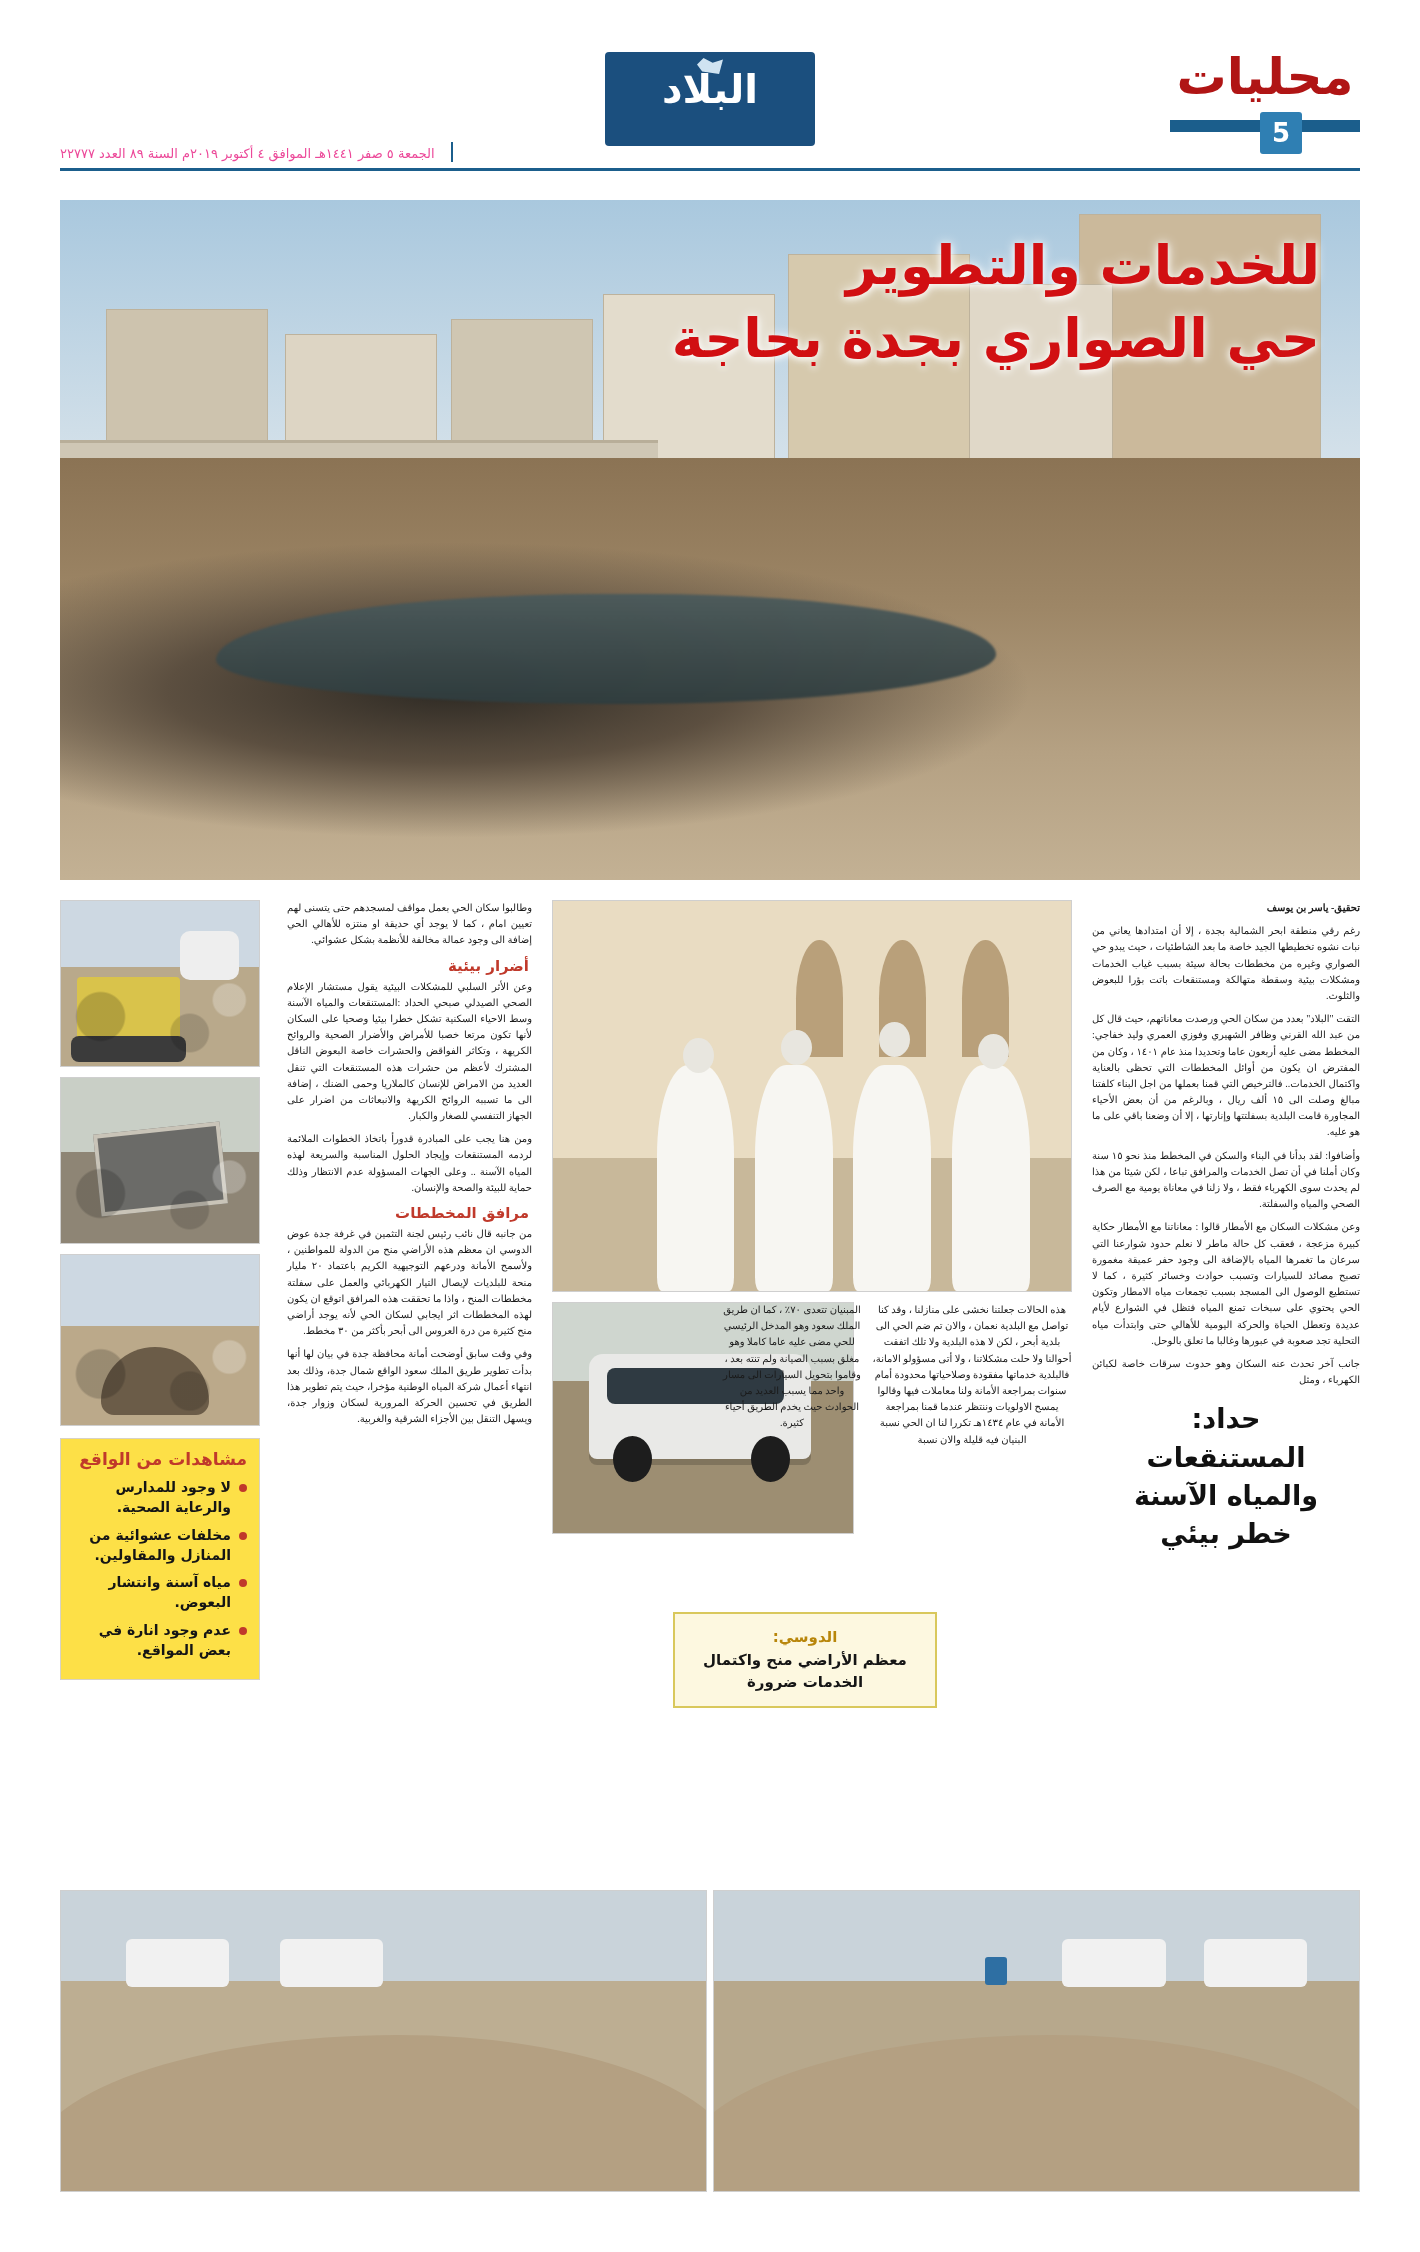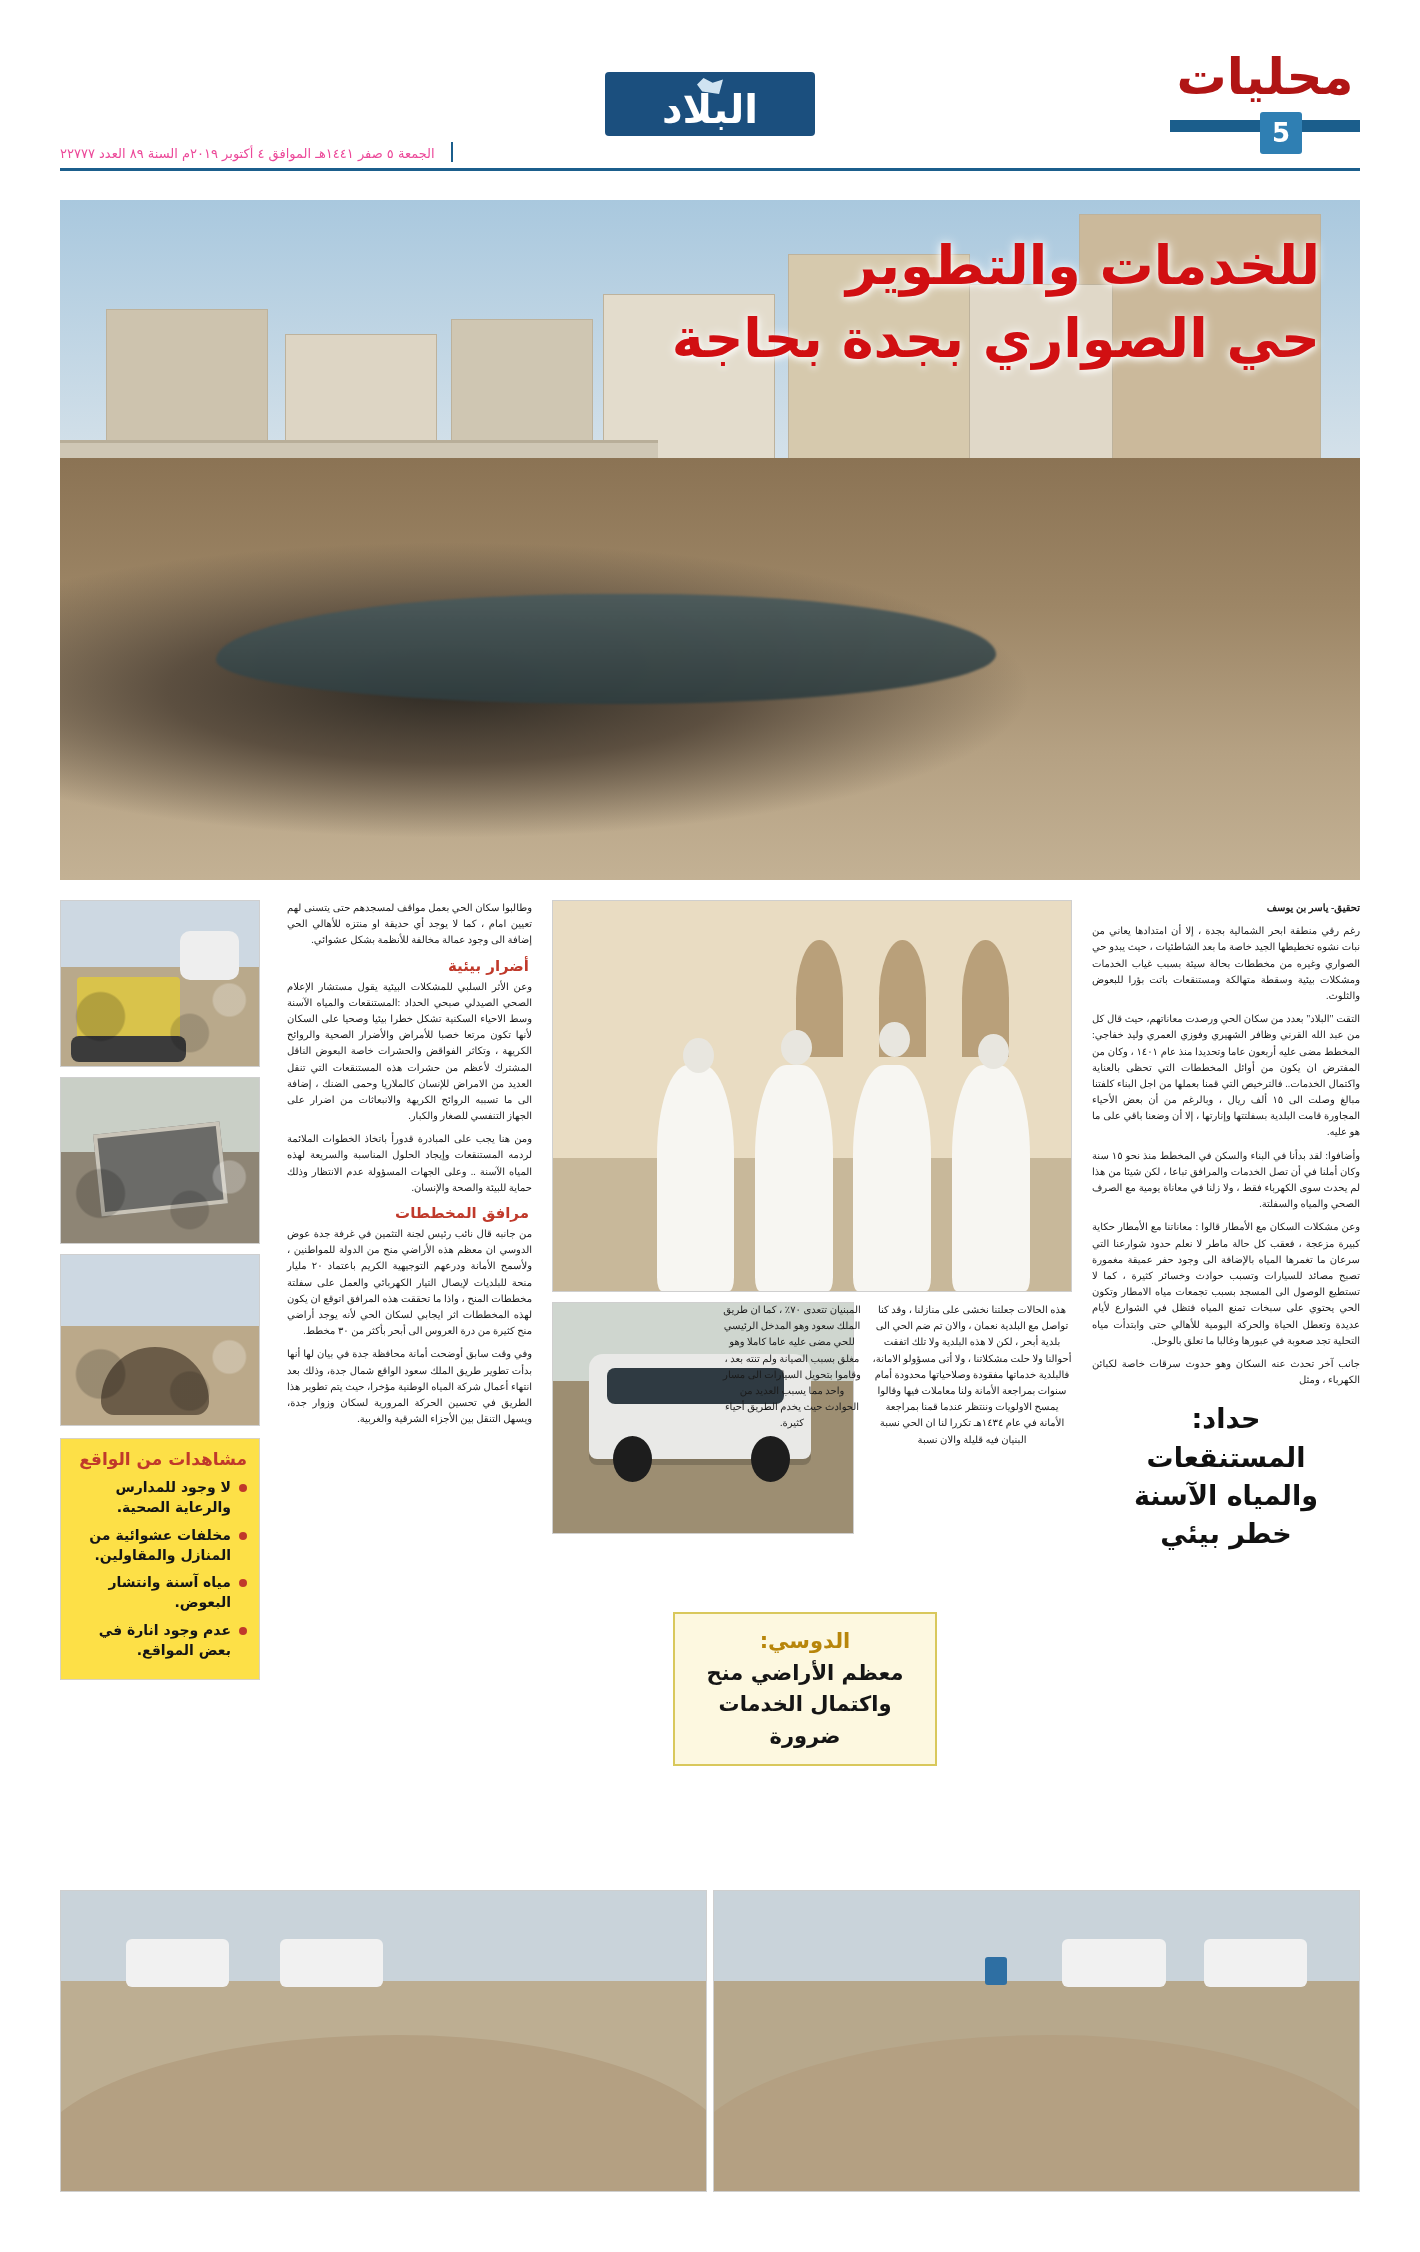--- a/index.html
+++ b/index.html
@@ -69,30 +69,29 @@
     line-height: 42px;
     text-align: center;
     border-radius: 3px;
   }
   .logo {
     position: absolute;
     left: 50%;
     transform: translateX(-50%);
     top: 0;
     width: 210px;
-    height: 64px;
+    height: 94px;
     background: #1b4f7e;
     border-radius: 4px;
     color: #fff;
     text-align: center;
     font-size: 40px;
     font-weight: bold;
     line-height: 74px;
     letter-spacing: 2px;
-    margin-top: 20px;
   }
   .logo .mark {
     position: absolute;
     top: 6px;
     left: 50%;
     transform: translateX(-50%);
     width: 26px;
     height: 16px;
     background: #cfe3f1;
     clip-path: polygon(0 40%, 25% 0, 60% 30%, 100% 10%, 85% 100%, 20% 85%);
@@ -333,21 +332,21 @@
     border-radius: 50%;
   }
 
   
   .pullquote {
     border: 2px solid #d9c85c;
     background: #fdf8e0;
     padding: 12px 10px;
     direction: rtl;
     text-align: center;
-    font-size: 21px;
+    font-size: 15px;
     font-weight: bold;
     line-height: 1.5;
     color: #151515;
   }
   .pullquote .name { color: #b8860b; }
 
   .blackquote {
     direction: rtl;
     text-align: center;
     font-size: 27px;

